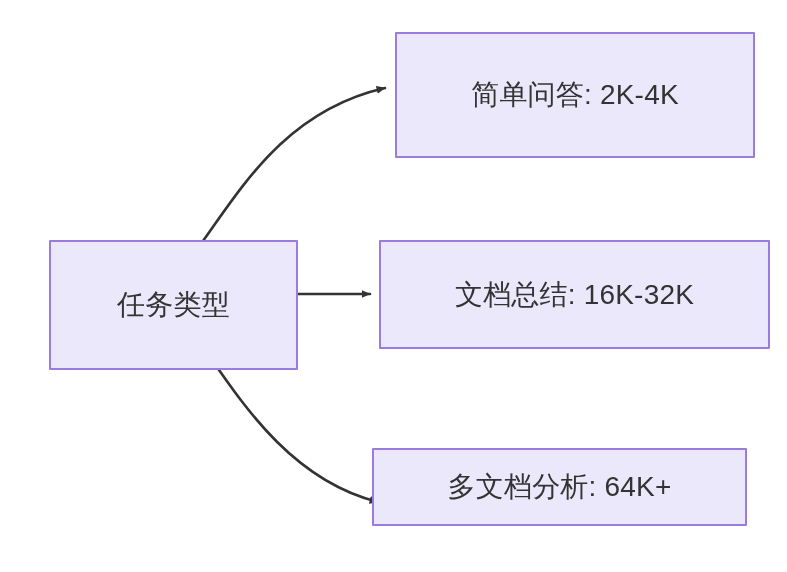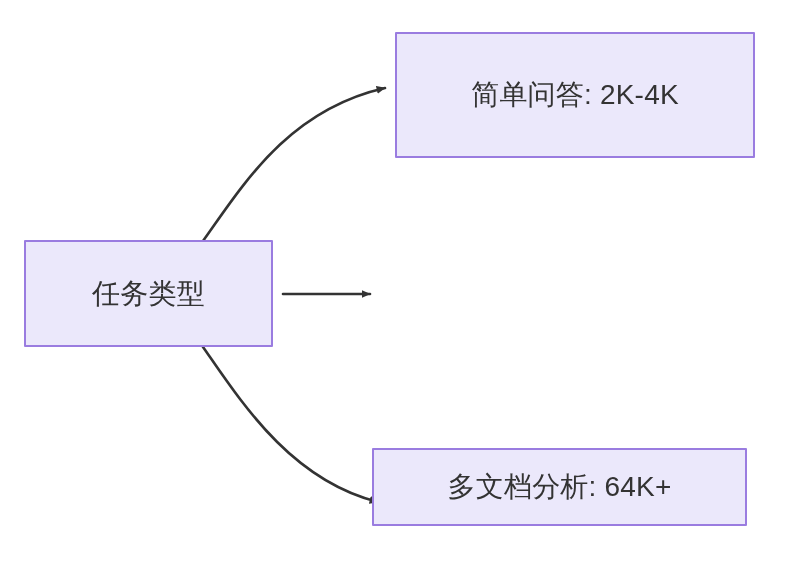--- a/index.html
+++ b/index.html
@@ -40,21 +40,21 @@
     justify-content: center;
     color: #333333;
     font-size: 28px;
     line-height: 1.2;
     letter-spacing: 0.2px;
     white-space: nowrap;
   }
   .node-label {
     display: block;
   }
-  #node-source   { left: 24px;  top: 240px; width: 249px; height: 107px; }
+  #node-source   { left: 49px;  top: 240px; width: 249px; height: 130px; }
   #node-simple   { left: 395px; top: 32px;  width: 360px; height: 126px; }
   #node-summary  { left: 379px; top: 240px; width: 391px; height: 109px; }
   #node-multidoc { left: 372px; top: 448px; width: 375px; height: 78px; }
 </style>
 </head>
 <body>
 
 <div id="diagram-canvas">
 
   <svg class="edge-layer" viewBox="0 0 787 572">
@@ -72,18 +72,21 @@
   </svg>
 
   <div class="node" id="node-source">
     <span class="node-label">任务类型</span>
   </div>
 
   <div class="node" id="node-simple">
     <span class="node-label">简单问答: 2K-4K</span>
   </div>
 
+  <div class="node" id="node-summary">
+    <span class="node-label">文档总结: 16K-32K</span>
+  </div>
 
   <div class="node" id="node-multidoc">
     <span class="node-label">多文档分析: 64K+</span>
   </div>
 
 </div>
 
 </body></html>

